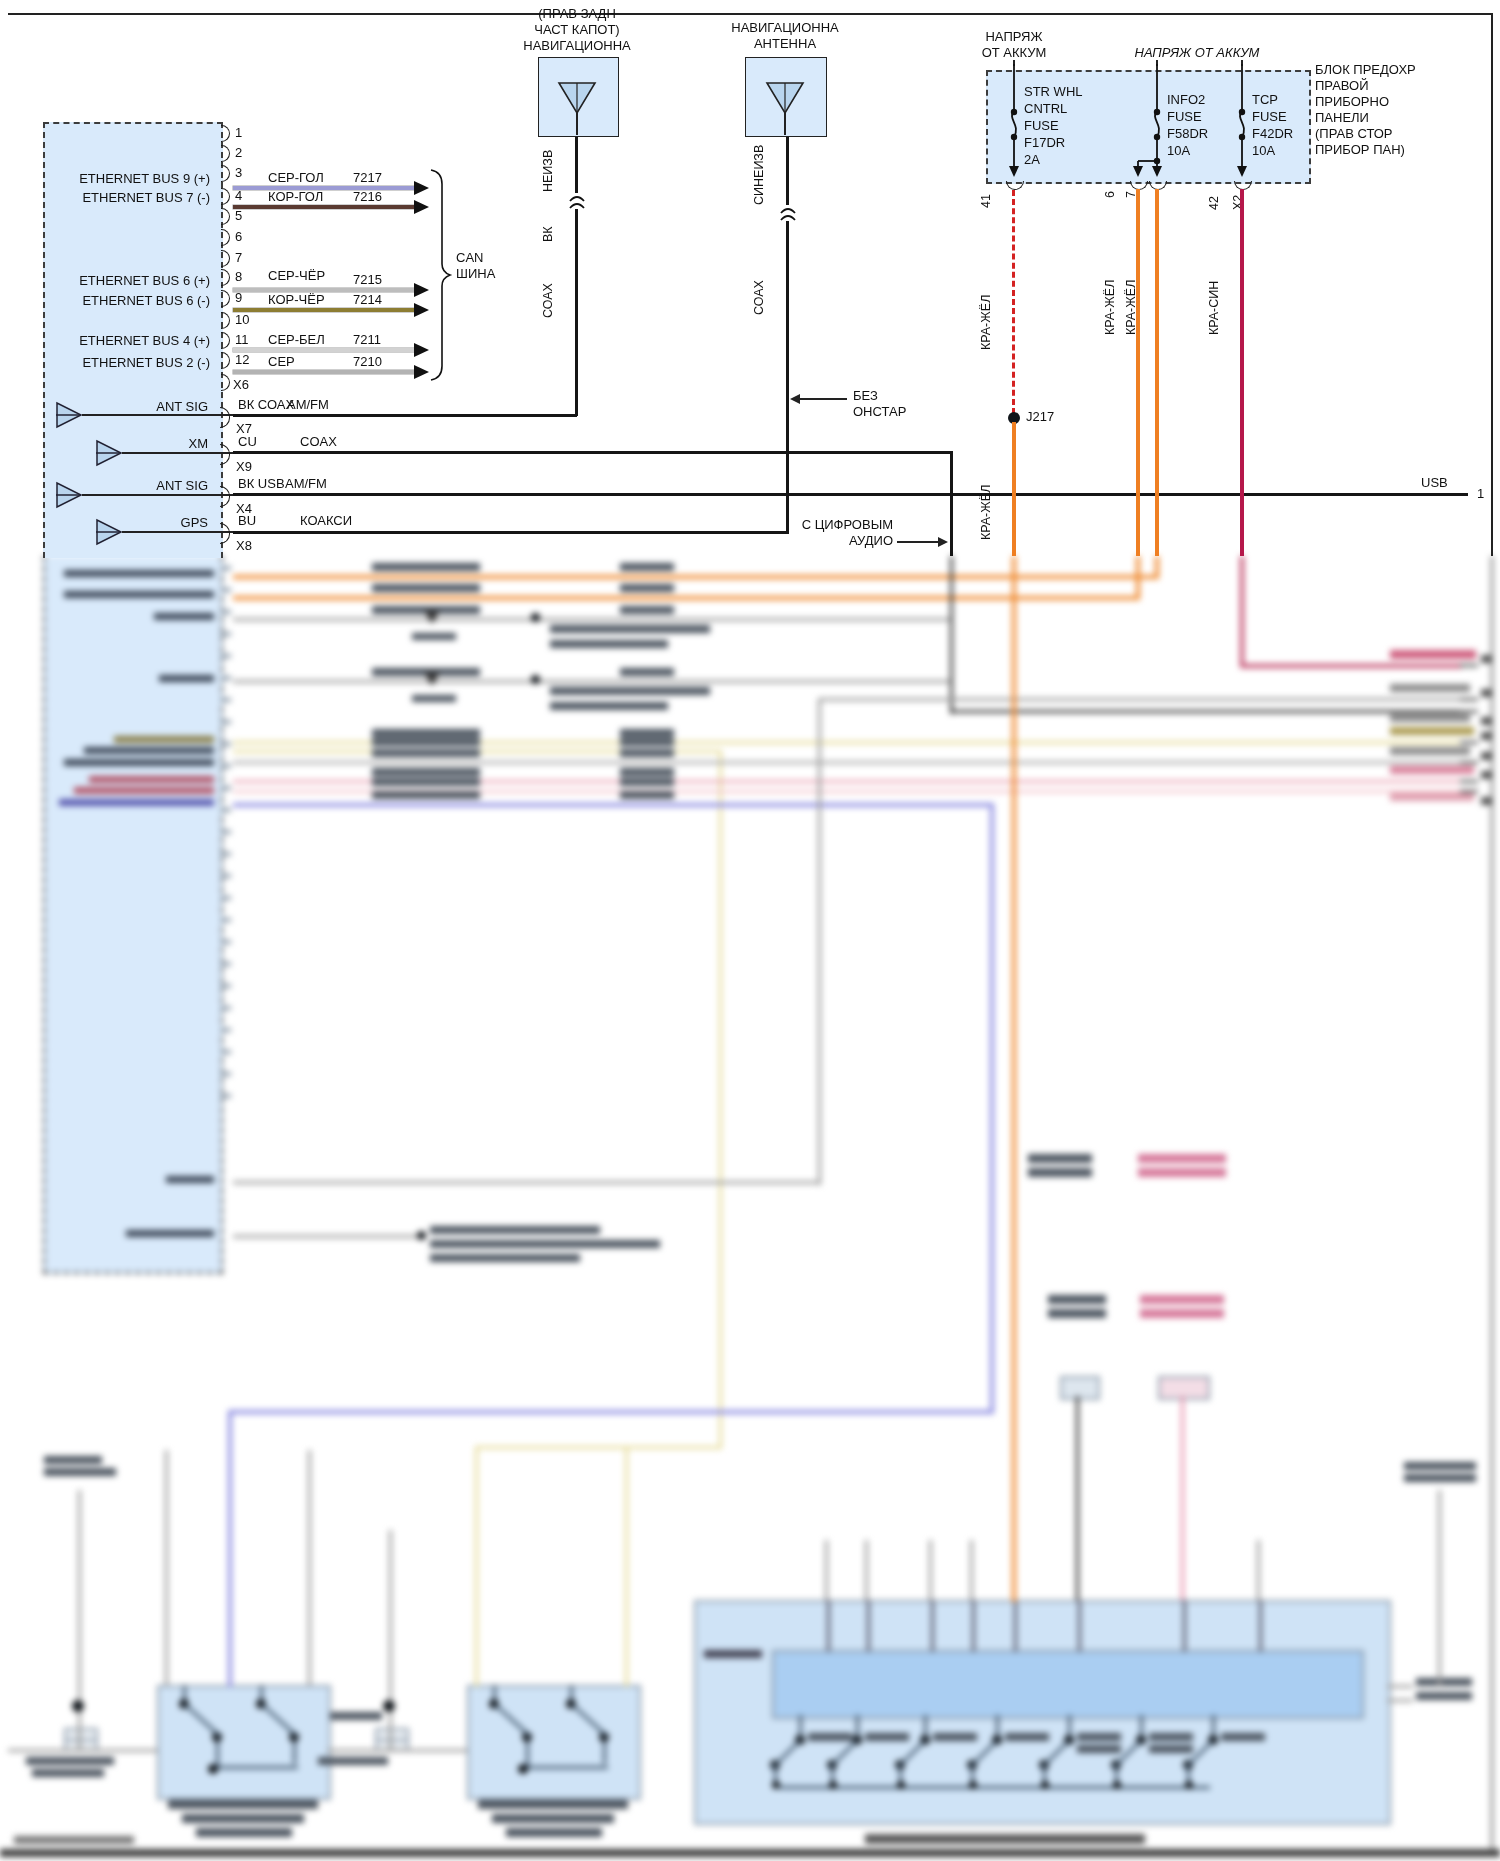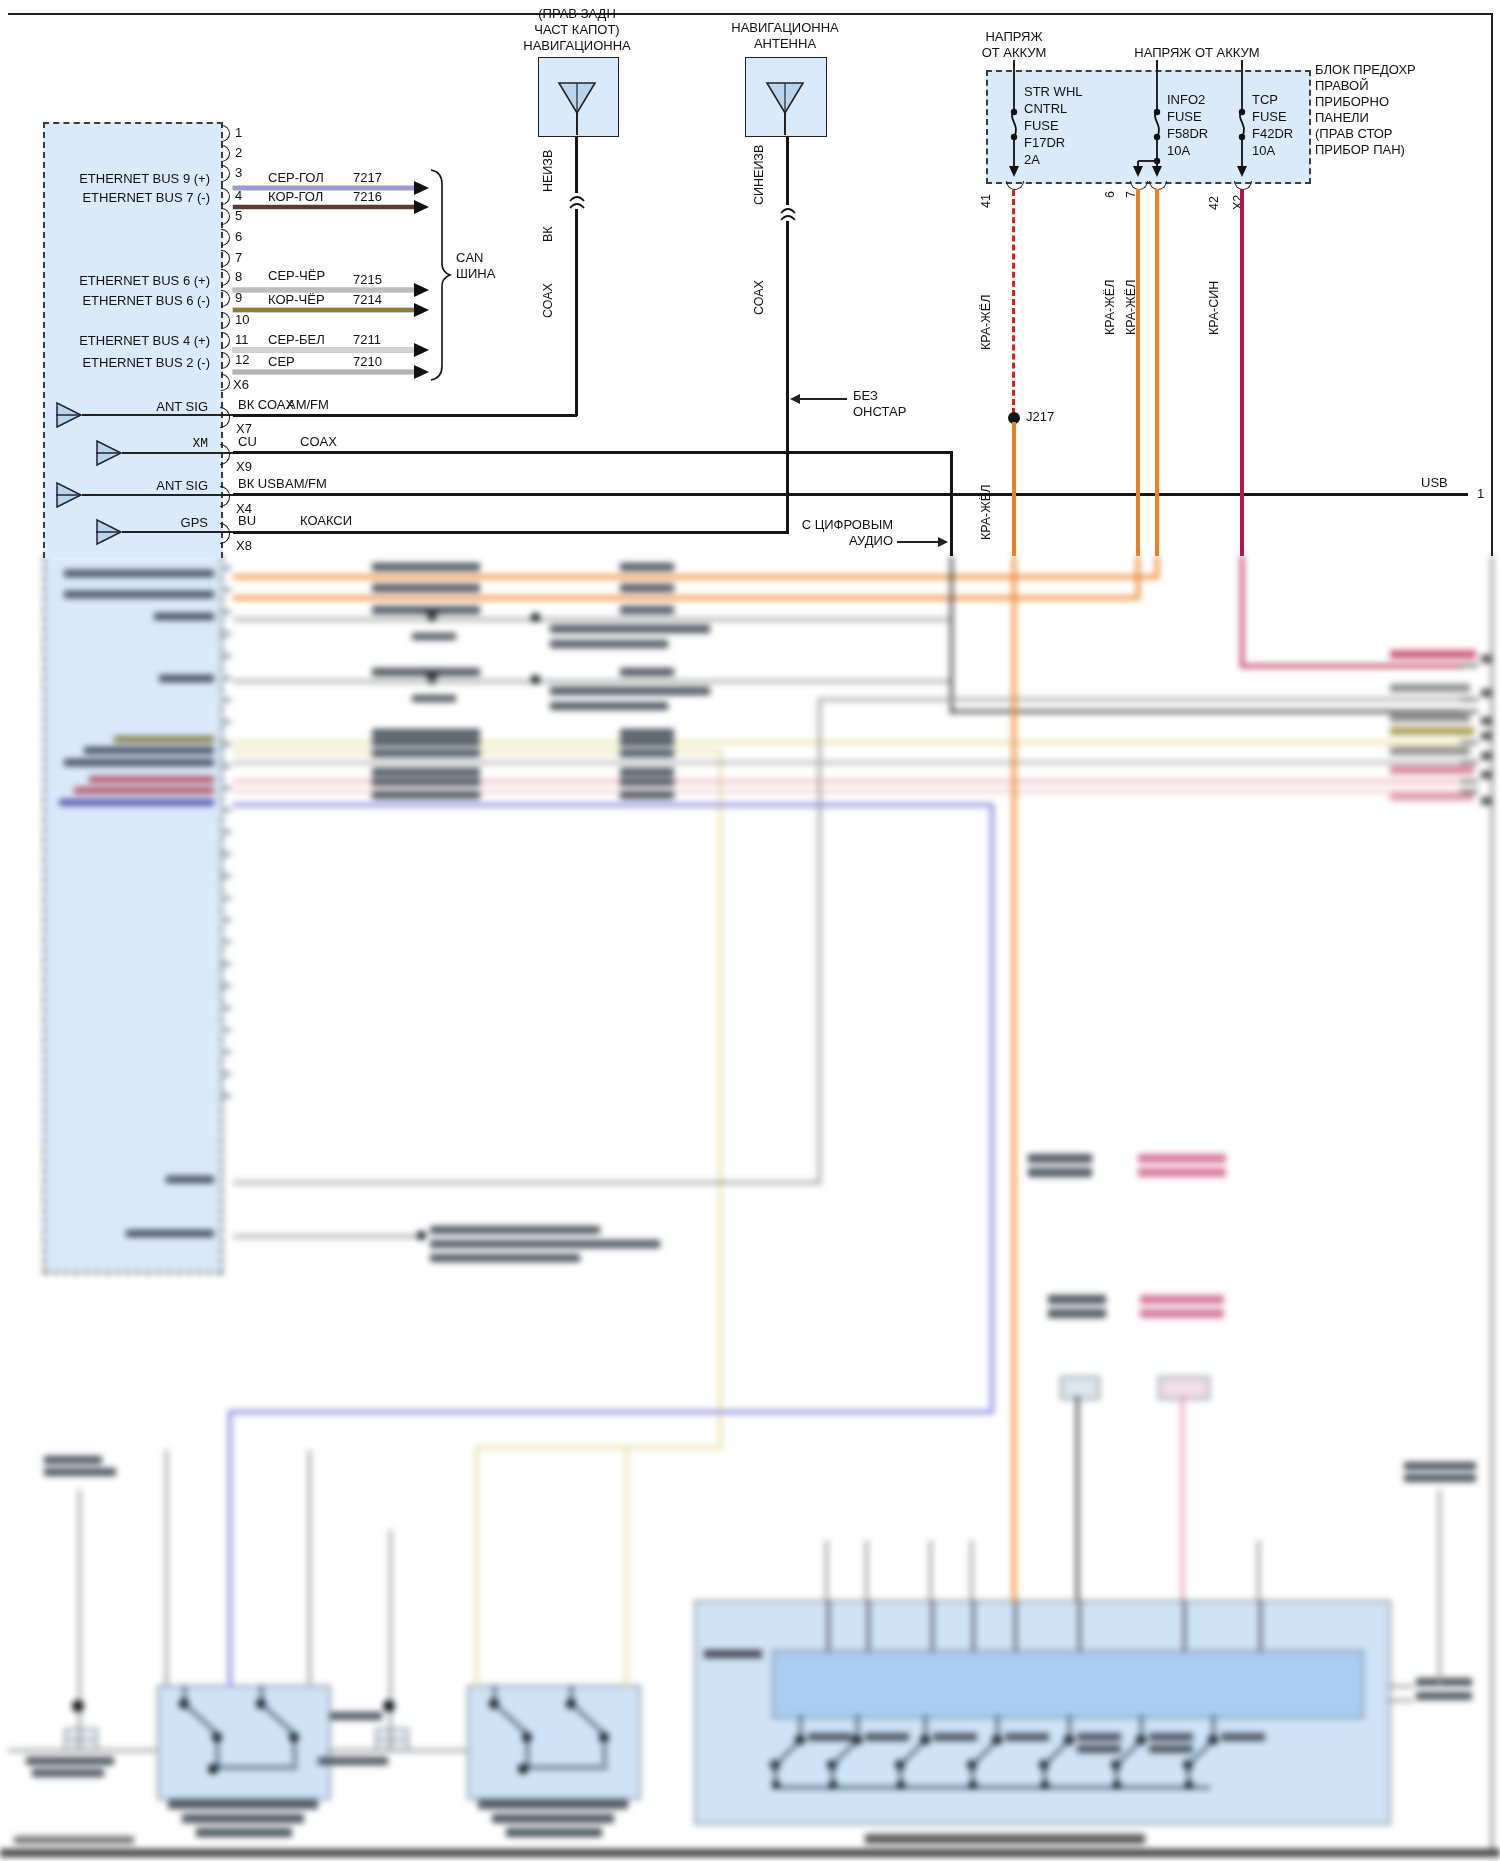--- a/index.html
+++ b/index.html
@@ -382,21 +382,21 @@
       <polygon points="1,3 1,27 25,15" fill="#b9d5ee" stroke="#223" stroke-width="1.5"></polygon>
       <line x1="0" y1="15" x2="25" y2="15" stroke="#223" stroke-width="1.5"></line>
     </svg>
   <div class="thin" style="left:82px;top:414px;width:151px;"></div>
   <div class="t tr" style="left:120px;top:399px;width:88px;">ANT SIG</div>
   <svg class="a" style="left:96px;top:438px;" width="28" height="30">
       <polygon points="1,3 1,27 25,15" fill="#b9d5ee" stroke="#223" stroke-width="1.5"></polygon>
       <line x1="0" y1="15" x2="25" y2="15" stroke="#223" stroke-width="1.5"></line>
     </svg>
   <div class="thin" style="left:122px;top:452px;width:111px;"></div>
-  <div class="t tr" style="left:120px;top:436px;width:88px;font-family:Liberation Mono, monospace;">XM</div>
+  <div class="t tr" style="left:120px;top:436px;width:88px;">XM</div>
   <svg class="a" style="left:56px;top:480px;" width="28" height="30">
       <polygon points="1,3 1,27 25,15" fill="#b9d5ee" stroke="#223" stroke-width="1.5"></polygon>
       <line x1="0" y1="15" x2="25" y2="15" stroke="#223" stroke-width="1.5"></line>
     </svg>
   <div class="thin" style="left:82px;top:494px;width:151px;"></div>
   <div class="t tr" style="left:120px;top:478px;width:88px;">ANT SIG</div>
   <svg class="a" style="left:96px;top:517px;" width="28" height="30">
       <polygon points="1,3 1,27 25,15" fill="#b9d5ee" stroke="#223" stroke-width="1.5"></polygon>
       <line x1="0" y1="15" x2="25" y2="15" stroke="#223" stroke-width="1.5"></line>
     </svg>
@@ -468,21 +468,21 @@
   <div class="t" style="left:853px;top:404px;">ОНСТАР</div>
   <div class="t tr" style="left:763px;top:517px;width:130px;">С ЦИФРОВЫМ</div>
   <div class="t tr" style="left:763px;top:533px;width:130px;">АУДИО</div>
   <div class="thin" style="left:897px;top:541px;width:42px;"></div>
   <div class="ahsr" style="left:938px;top:537px;"></div>
   <div class="t" style="left:1421px;top:475px;">USB</div>
   <div class="t" style="left:1477px;top:486px;">1</div>
 
   <div class="t tc" style="left:954px;top:29px;width:120px;">НАПРЯЖ</div>
   <div class="t tc" style="left:954px;top:45px;width:120px;">ОТ АККУМ</div>
-  <div class="t tc" style="left:1117px;top:45px;width:160px;">НАПРЯЖ ОТ АККУМ</div>
+  <div class="t tc" style="left:1117px;top:45px;width:160px;font-style:italic;">НАПРЯЖ ОТ АККУМ</div>
   <div class="a" style="left:1013px;top:60px;width:2px;height:6px;background:#222;"></div>
   <div class="a" style="left:1156px;top:60px;width:2px;height:6px;background:#222;"></div>
   <div class="a" style="left:1241px;top:60px;width:2px;height:6px;background:#222;"></div>
 
   <div class="dashbox panel" style="left:986px;top:70px;width:321px;height:110px;"></div>
 
   <svg class="a" style="left:1004px;top:64px;" width="20" height="114">
     <line x1="10" y1="0" x2="10" y2="45" stroke="#111" stroke-width="1.8"></line>
     <circle cx="10" cy="48" r="3.2" fill="#111"></circle>
       <path d="M10,48 c-7,6 7,13 0,25" fill="none" stroke="#111" stroke-width="1.8"></path>

